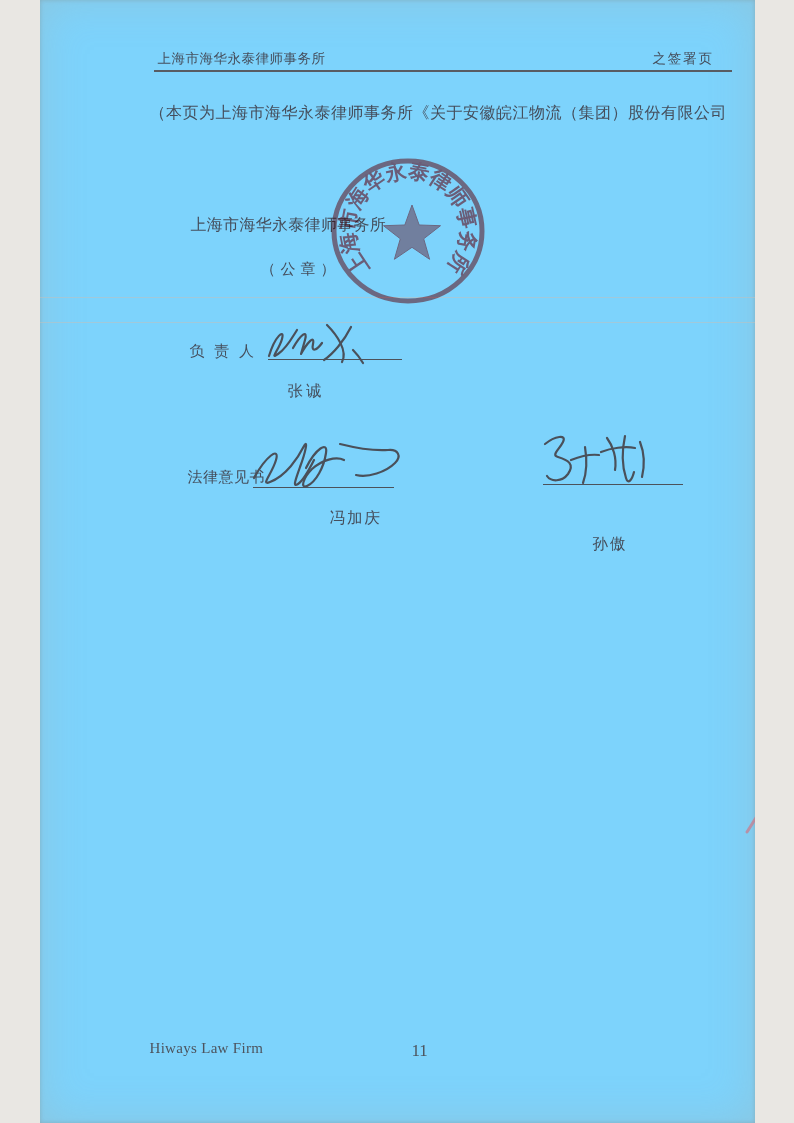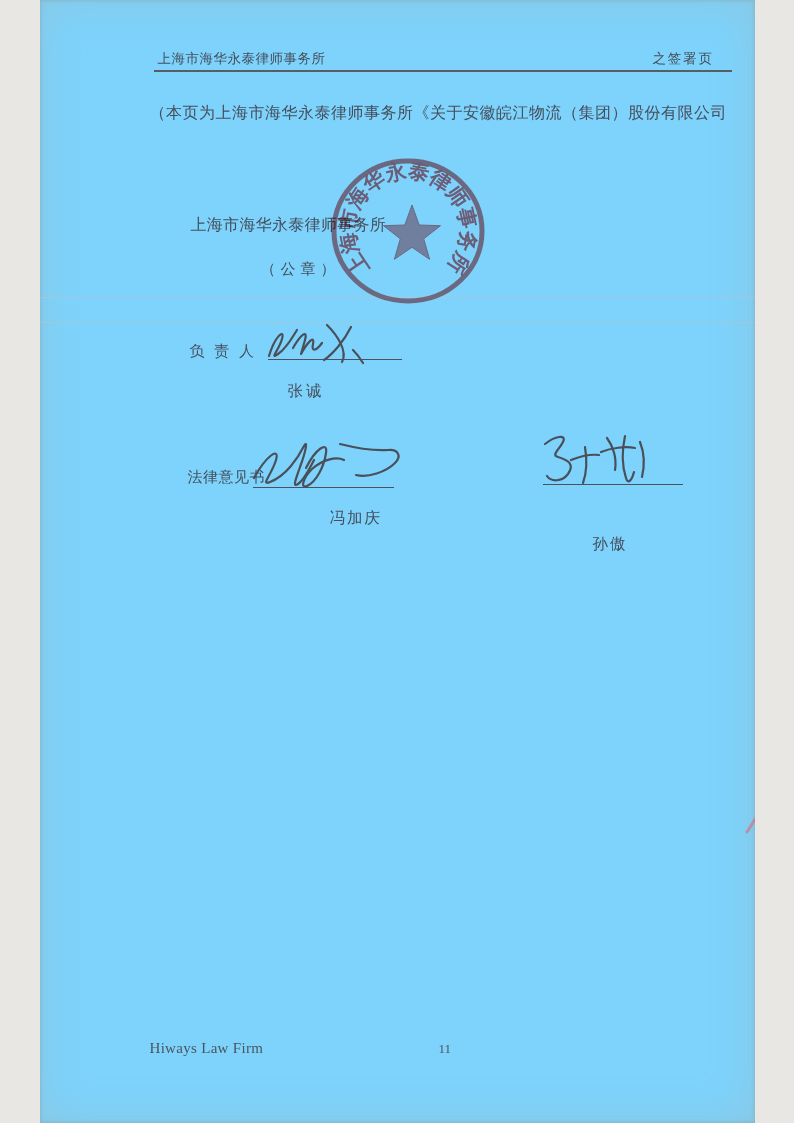--- a/index.html
+++ b/index.html
@@ -40,21 +40,21 @@
   .printed-lawyer1{left:245px;top:508px;letter-spacing:2px;margin-left:45px;}
   .printed-lawyer2{left:553px;top:509px;letter-spacing:2px;margin-top:25px;}
   .sig-ink{stroke:#4a505a;stroke-width:2.2;fill:none;stroke-linecap:round;stroke-linejoin:round;}
   .sig-principal{left:221px;top:320px;}
   .sig-lawyer1{left:204px;top:436px;}
   .sig-lawyer2{left:497px;top:430px;}
   
   .red-mark{left:700px;top:738px;}
   
   .foot-firm{left:110px;top:1040px;font-size:15px;color:#4d545e;letter-spacing:.3px;}
-  .foot-page{left:399px;top:1041px;font-size:13px;color:#4d545e;}
+  .foot-page{left:372px;top:1041px;font-size:17px;color:#4d545e;}
 </style>
 </head>
 <body>
 
 <div class="page">
 
   <div class="abs hdr-left">上海市海华永泰律师事务所</div>
   <div class="abs hdr-right">之签署页</div>
   <div class="abs hdr-rule"></div>
 

